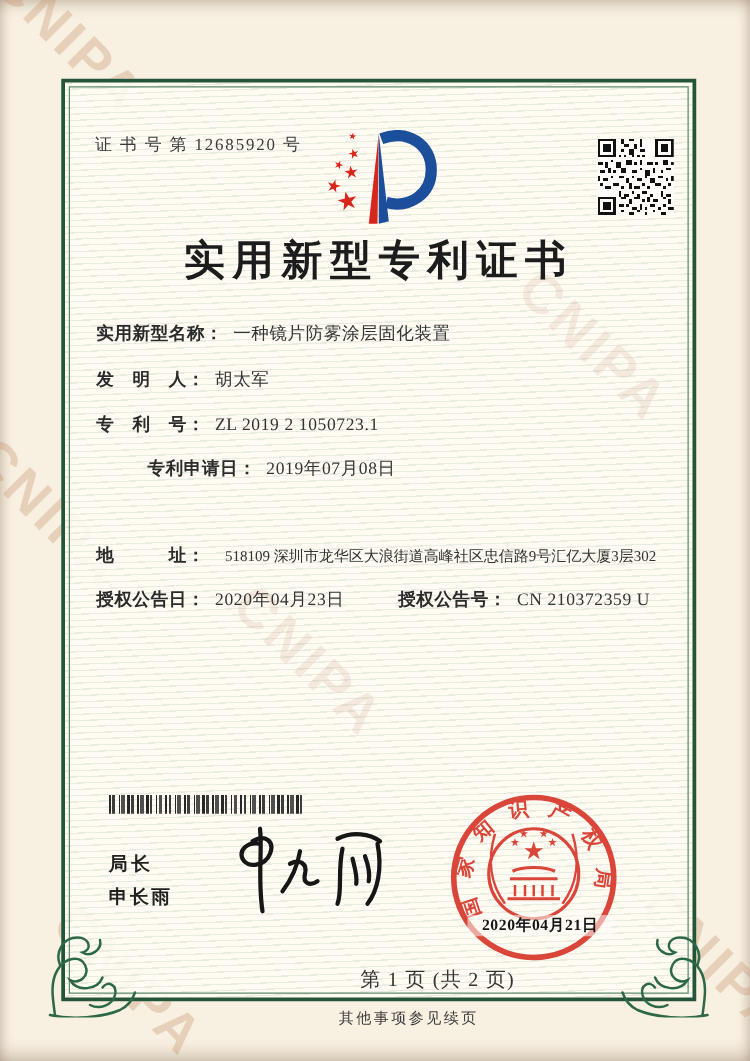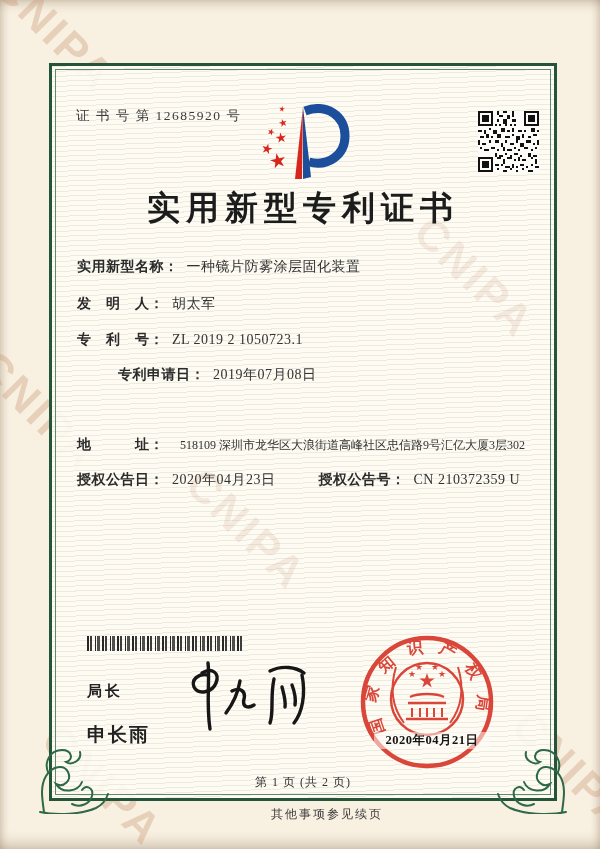--- a/index.html
+++ b/index.html
@@ -30,29 +30,29 @@
   .val.small{font-size:12px;letter-spacing:0;margin-left:16px;}
   .pair{display:inline-block;width:238px;}
   .body-block{position:absolute;left:24px;top:433px;width:455px;font-size:13px;line-height:21.8px;
               text-align:justify;color:#2e2e2e;z-index:5;}
   .body-block p{margin:0;text-indent:2em;}
   .barcode{position:absolute;left:35px;top:570px;width:156px;height:15px;z-index:5;
      background:repeating-linear-gradient(90deg,#272727 0 2px,rgba(0,0,0,0) 2px 3px,#3d3d3d 3px 5px,
      rgba(0,0,0,0) 5px 8px,#272727 8px 9px,rgba(0,0,0,0) 9px 10px,#4f4f4f 10px 13px,rgba(0,0,0,0) 13px 15px);}
   .signer-title{position:absolute;left:35px;top:616px;font-size:15px;font-weight:700;letter-spacing:3px;
                 color:#222;z-index:5;}
-  .signer-name{position:absolute;left:35px;top:656px;font-size:19px;font-weight:600;letter-spacing:2px;
+  .signer-name{position:absolute;left:35px;top:642px;font-size:15px;font-weight:600;letter-spacing:2px;
                color:#222;z-index:5;}
   .signature{position:absolute;left:130px;top:593px;z-index:6;}
   .seal{position:absolute;left:304px;top:565px;z-index:6;opacity:.92;}
   .seal-date{position:absolute;left:322px;top:666px;width:116px;text-align:center;font-size:12.5px;
              font-weight:bold;color:#161616;letter-spacing:.5px;z-index:7;
              background:rgba(253,251,245,.55);white-space:nowrap;}
-  .footer-page{position:absolute;left:0;top:708px;width:100%;text-align:center;font-size:12px;
-               letter-spacing:1px;color:#333;z-index:5;}
+  .footer-page{position:absolute;left:0;top:708px;width:100%;text-align:center;font-size:16px;
+               letter-spacing:1px;color:#333;z-index:5;padding-left:47px;}
   .cont-note{position:absolute;left:0;top:806px;width:100%;text-align:center;font-size:12px;
              letter-spacing:2px;color:#3c3c3c;z-index:5;padding-left:27px;}
 </style>
 </head>
 <body>
 
 <div class="cert">
 
   <div class="wm" style="left:-20px;top:6px;">CNIPA</div>
   <div class="wm" style="left:-36px;top:386px;">CNIPA</div>

